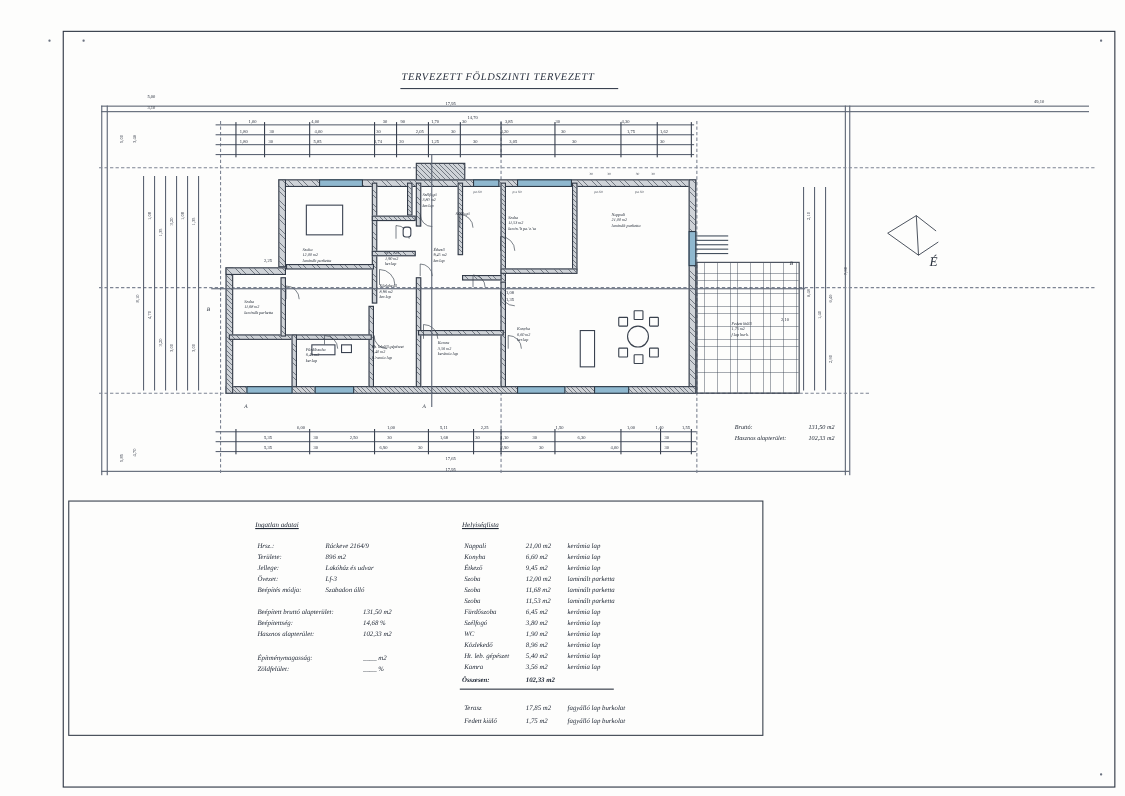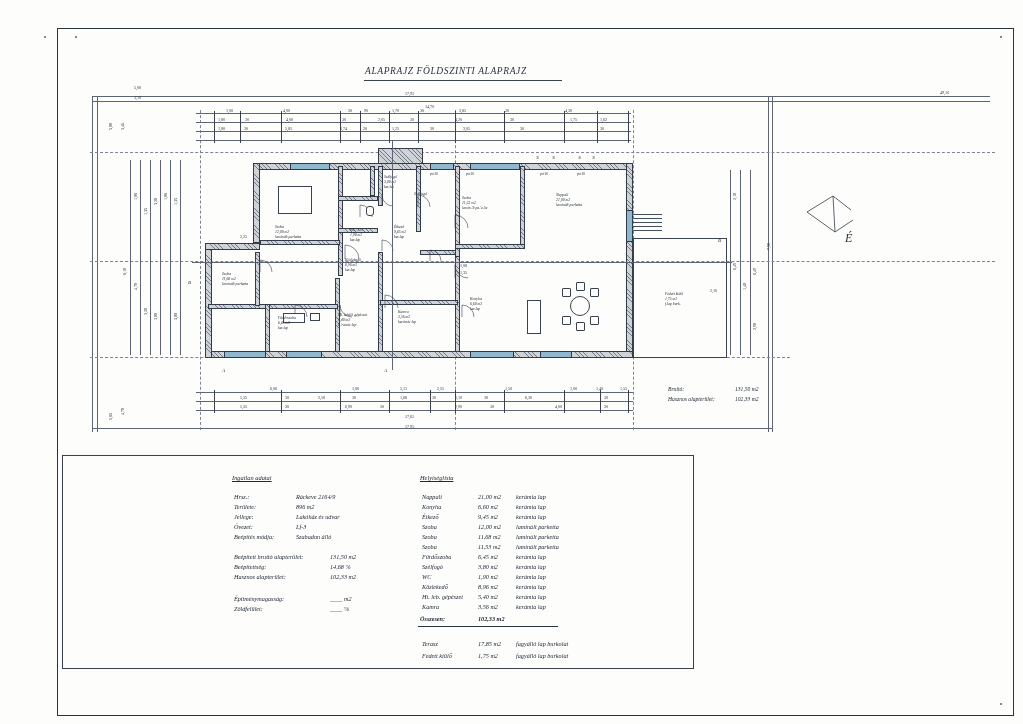--- a/index.html
+++ b/index.html
@@ -55,21 +55,21 @@
 
 <div id="sheet">
 
   <div class="frame" style="left:57px;top:28px;width:955px;height:686px;"></div>
 
   <div class="spot" style="left:44px;top:36px;"></div>
   <div class="spot" style="left:75px;top:36px;"></div>
   <div class="spot" style="left:1000px;top:36px;"></div>
   <div class="spot" style="left:1000px;top:703px;"></div>
 
-  <div class="title" style="left:365px;top:66px;font-size:9.5px;">ALAPRAJZ FÖLDSZINTI ALAPRAJZ</div>
+  <div class="title" style="left:365px;top:66px;font-size:9.5px;">TERVEZETT FÖLDSZINTI TERVEZETT</div>
   <div class="thin hline" style="left:364px;top:80px;width:198px;background:#3a4250;"></div>
 
   <div class="thin hline" style="left:92px;top:96px;width:898px;"></div>
   <div class="thin hline" style="left:92px;top:101px;width:898px;"></div>
   <div class="thin vline" style="left:92px;top:96px;height:336px;"></div>
   <div class="thin vline" style="left:97px;top:96px;height:336px;"></div>
   <div class="thin hline" style="left:92px;top:428px;width:680px;"></div>
   <div class="thin vline" style="left:768px;top:96px;height:336px;"></div>
   <div class="thin vline" style="left:772px;top:96px;height:336px;"></div>
 

